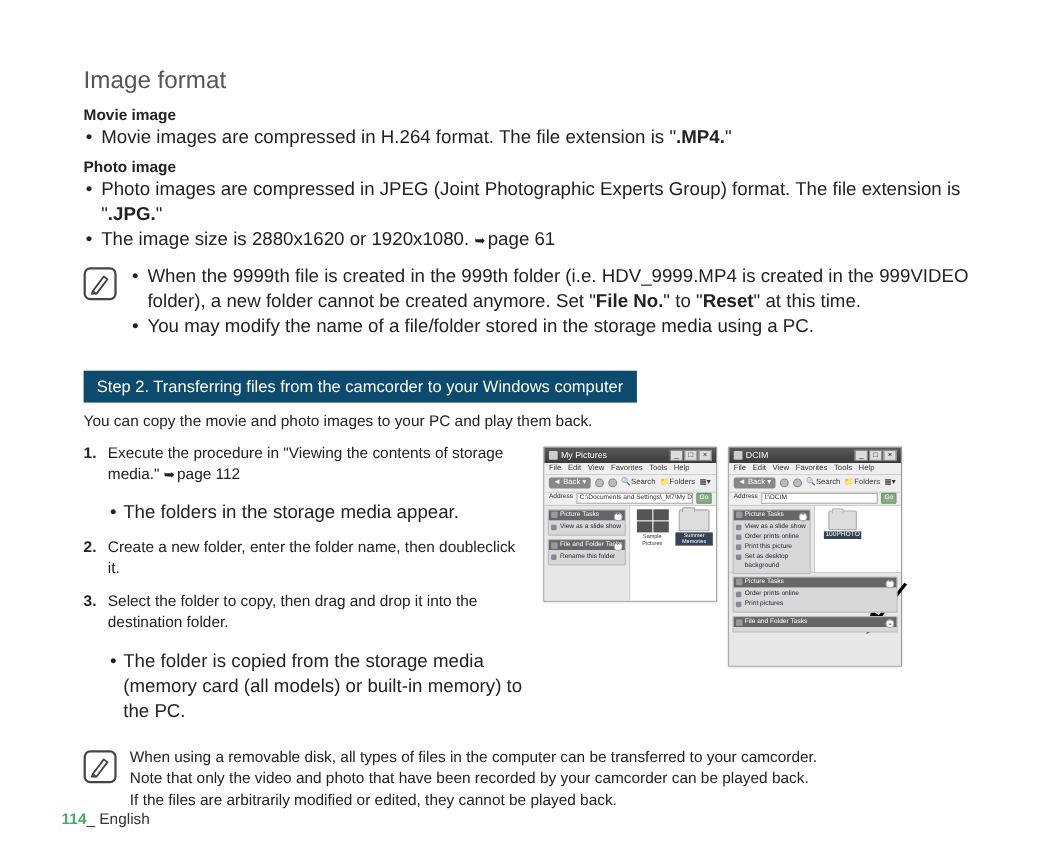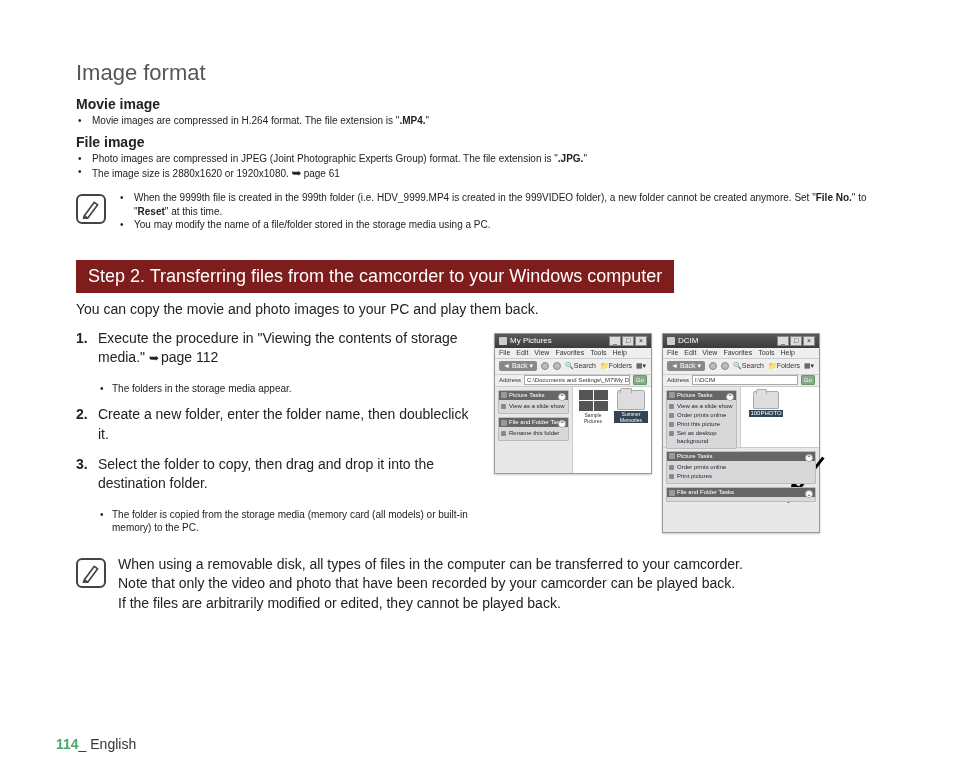--- a/index.html
+++ b/index.html
@@ -28,21 +28,21 @@
     margin: 4px 0 2px 0;
   }
   ul.bullets {
     list-style: none;
     padding: 0;
     margin: 0 0 6px 0;
   }
   ul.bullets > li {
     position: relative;
     padding-left: 16px;
-    font-size: 10px;
+    font-size: 17px;
     line-height: 1.35;
   }
   ul.bullets > li::before {
     content: "•";
     position: absolute;
     left: 2px;
     top: 0;
   }
   .arrow-ref {
     white-space: nowrap;
@@ -70,23 +70,23 @@
     margin-top: 3px;
   }
   .note-icon svg { width: 20px; height: 20px; }
   .note-body {
     font-size: 14px;
     line-height: 1.4;
     flex: 1;
   }
   .note-body ul.bullets > li { padding-left: 16px; }
   .step-bar {
-    background: #7f1d1d;
+    background: #0c4a6e;
     color: #fff;
-    font-size: 18px;
+    font-size: 15px;
     padding: 6px 12px;
     display: inline-block;
     margin-top: 22px;
     margin-bottom: 8px;
   }
   .intro-line {
     font-size: 14px;
     margin-bottom: 12px;
   }
   .two-col {
@@ -268,21 +268,21 @@
 
   <div class="section-title">Image format</div>
 
   <div class="sub-heading">Movie image</div>
   <ul class="bullets">
     <li>
       <span>Movie images are compressed in H.264 format. The file extension is "</span><span class="bold">.MP4.</span><span>"</span>
     </li>
   </ul>
 
-  <div class="sub-heading">File image</div>
+  <div class="sub-heading">Photo image</div>
   <ul class="bullets">
     <li>
       <span>Photo images are compressed in JPEG (Joint Photographic Experts Group) format. The file extension is "</span><span class="bold">.JPG.</span><span>"</span>
     </li>
     <li>
       <span>The image size is 2880x1620 or 1920x1080. </span><span class="arrow-ref">page 61</span>
     </li>
   </ul>
 
   <div class="note-row">

